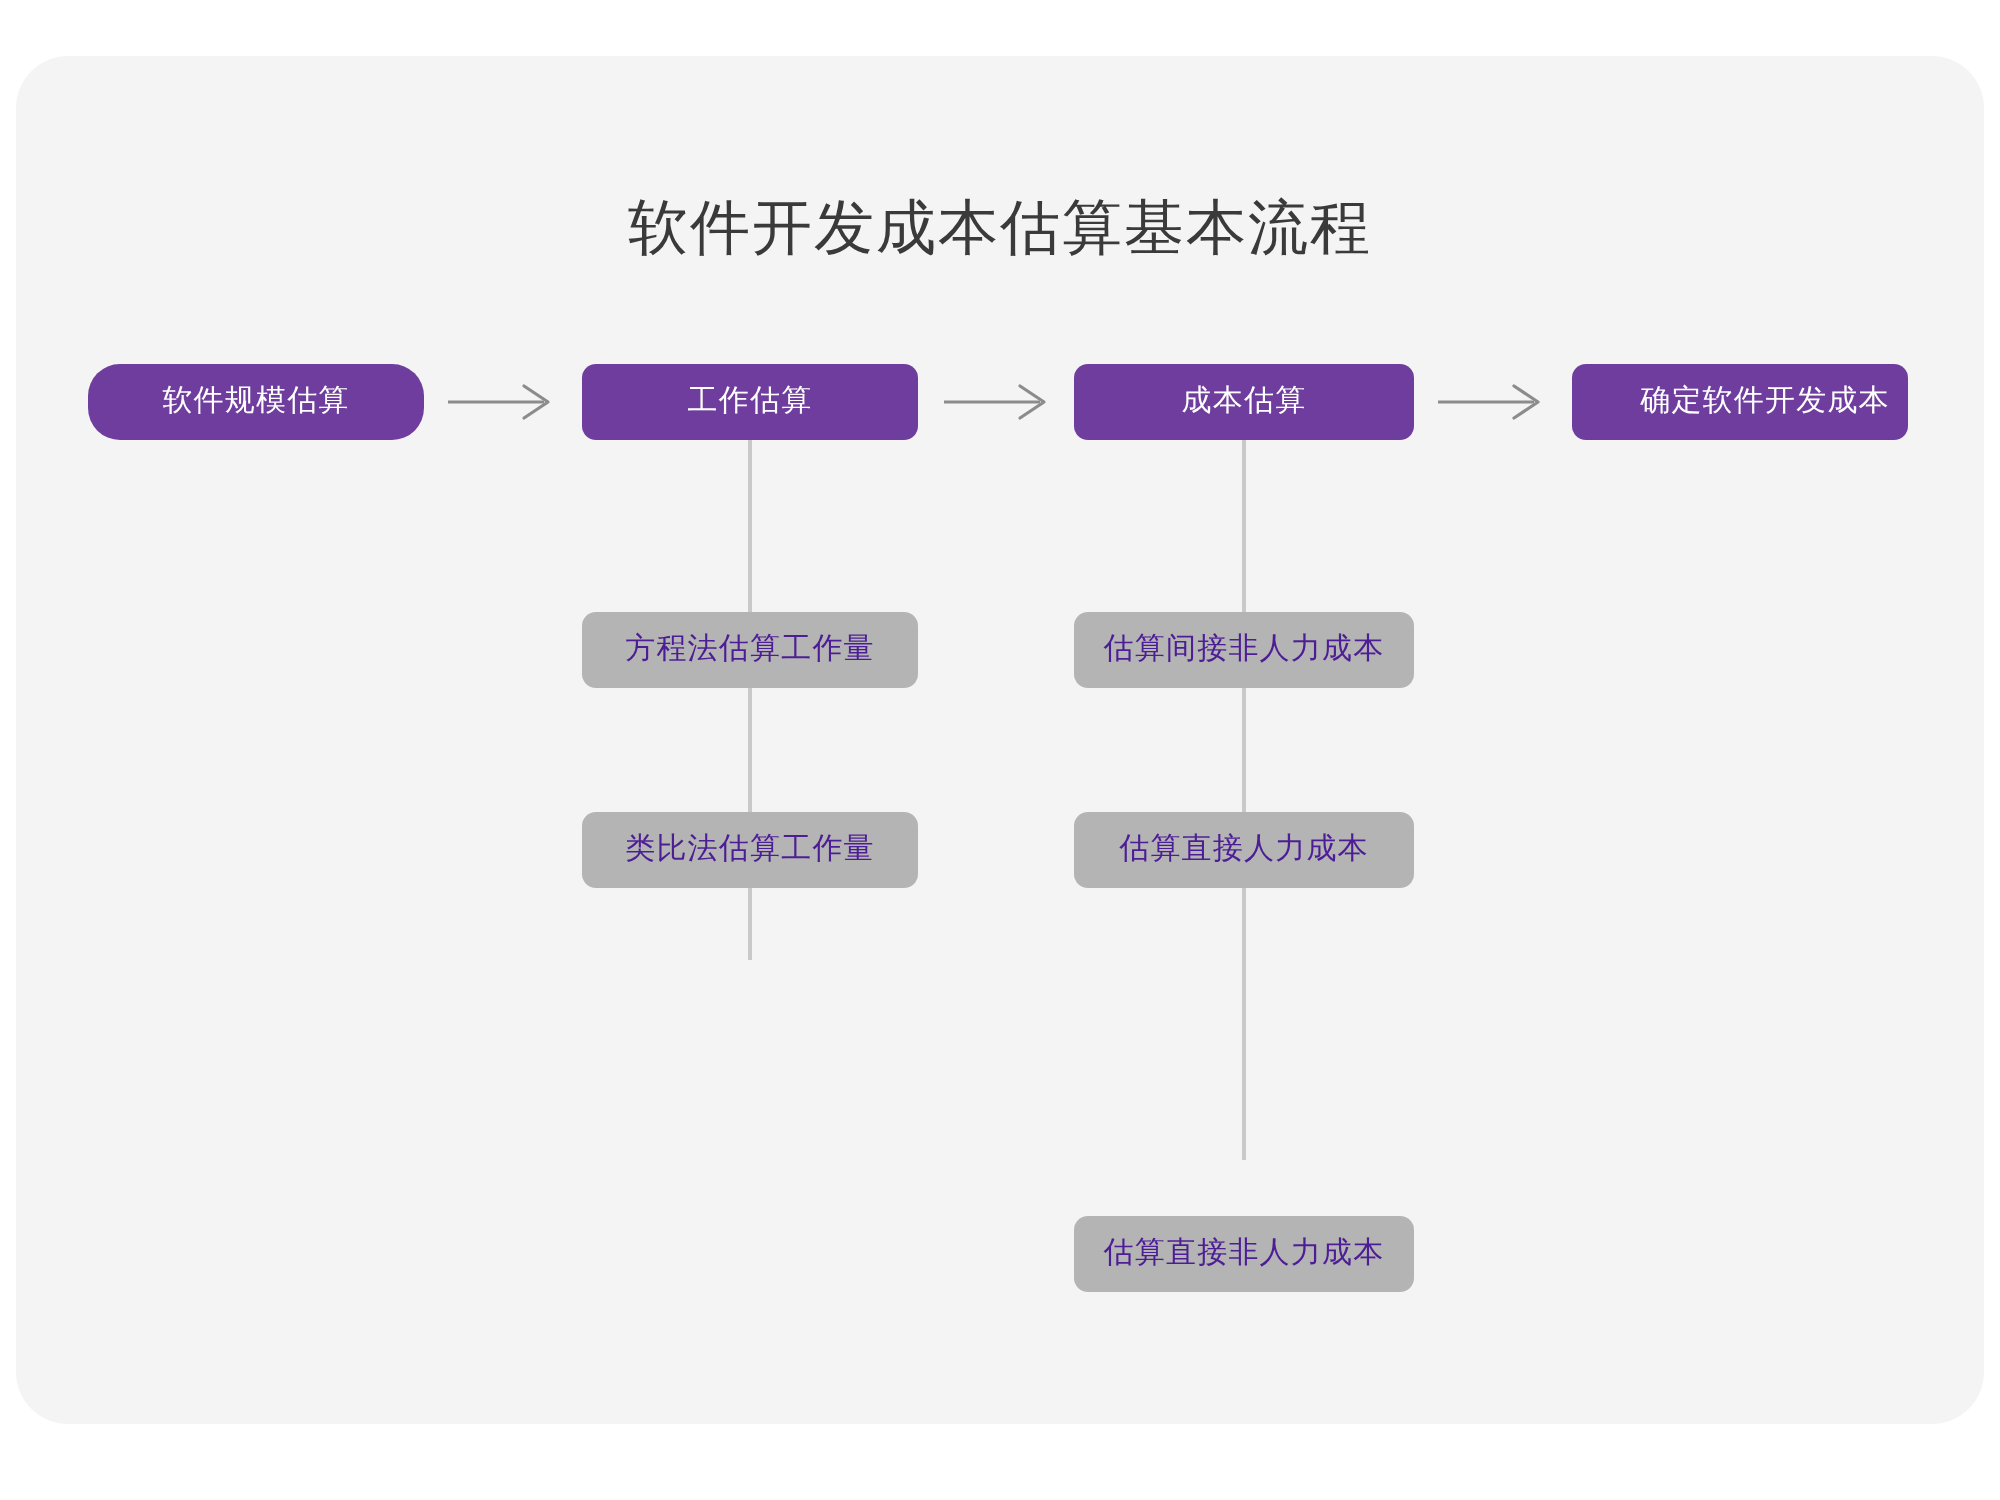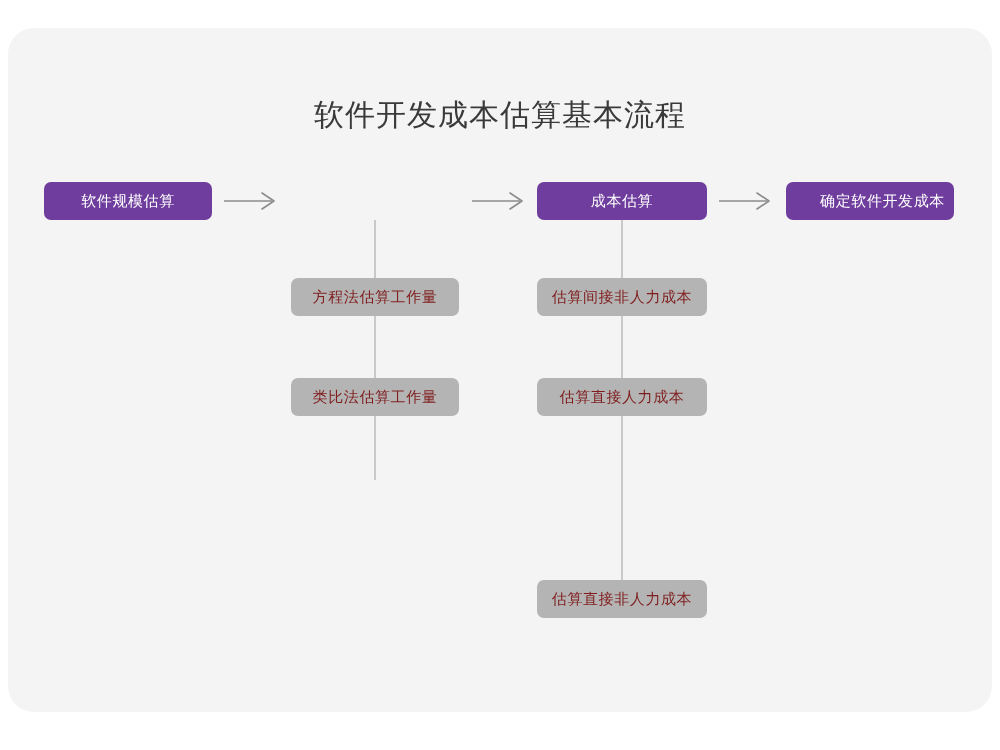--- a/index.html
+++ b/index.html
@@ -62,21 +62,22 @@
     white-space: nowrap;
     user-select: none;
   }
   .node.primary {
     background: #6f3d9d;
     height: 38px;
   }
   .node.secondary {
     background: #b4b4b4;
     height: 38px;
-    color: #7f1d1d;
+    color: #4c1d95;
+    margin-top: 28px;
   }
 
   
   .vline {
     position: absolute;
     width: 2px;
     background: #c9c9c9;
   }
 
   
@@ -89,22 +90,23 @@
 </style>
 </head>
 <body>
 
 <div id="stage">
 
   <div id="card"></div>
 
   <div id="chart-title">软件开发成本估算基本流程</div>
 
-  <div class="node primary" style="left:44px; top:182px; width:168px;">软件规模估算</div>
+  <div class="node primary" style="left:44px; top:182px; width:168px;border-radius:16px;">软件规模估算</div>
 
+  <div class="node primary" style="left:291px; top:182px; width:168px;">工作估算</div>
 
   <div class="node primary" style="left:537px; top:182px; width:170px;text-align:right;">成本估算</div>
 
   <div class="node primary" style="left:786px; top:182px; width:168px;padding-left:25px;">确定软件开发成本</div>
 
   <div class="arrow" style="left:224px; top:190px;">
     <svg width="56" height="22" viewBox="0 0 56 22">
       <line x1="0" y1="11" x2="48" y2="11" stroke="#8c8c8c" stroke-width="1.6"></line>
       <polyline points="38,3 50,11 38,19" fill="none" stroke="#8c8c8c" stroke-width="1.6" stroke-linecap="round" stroke-linejoin="round"></polyline>
     </svg>

